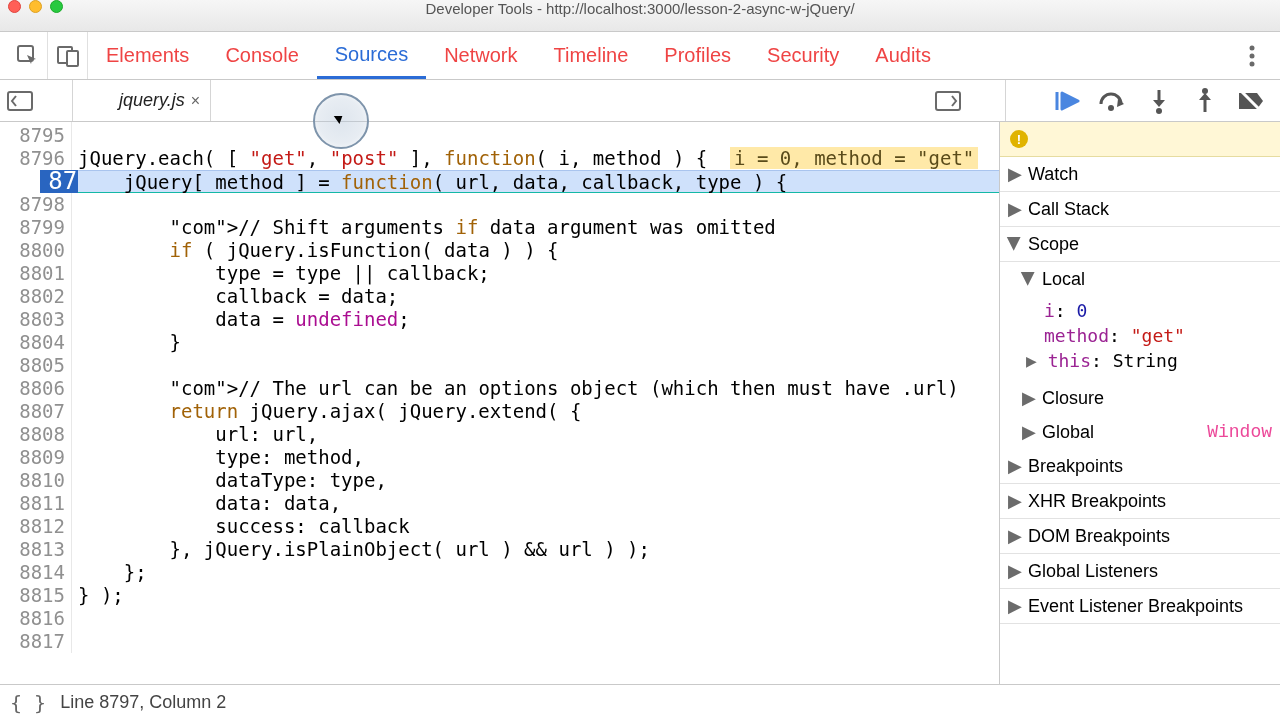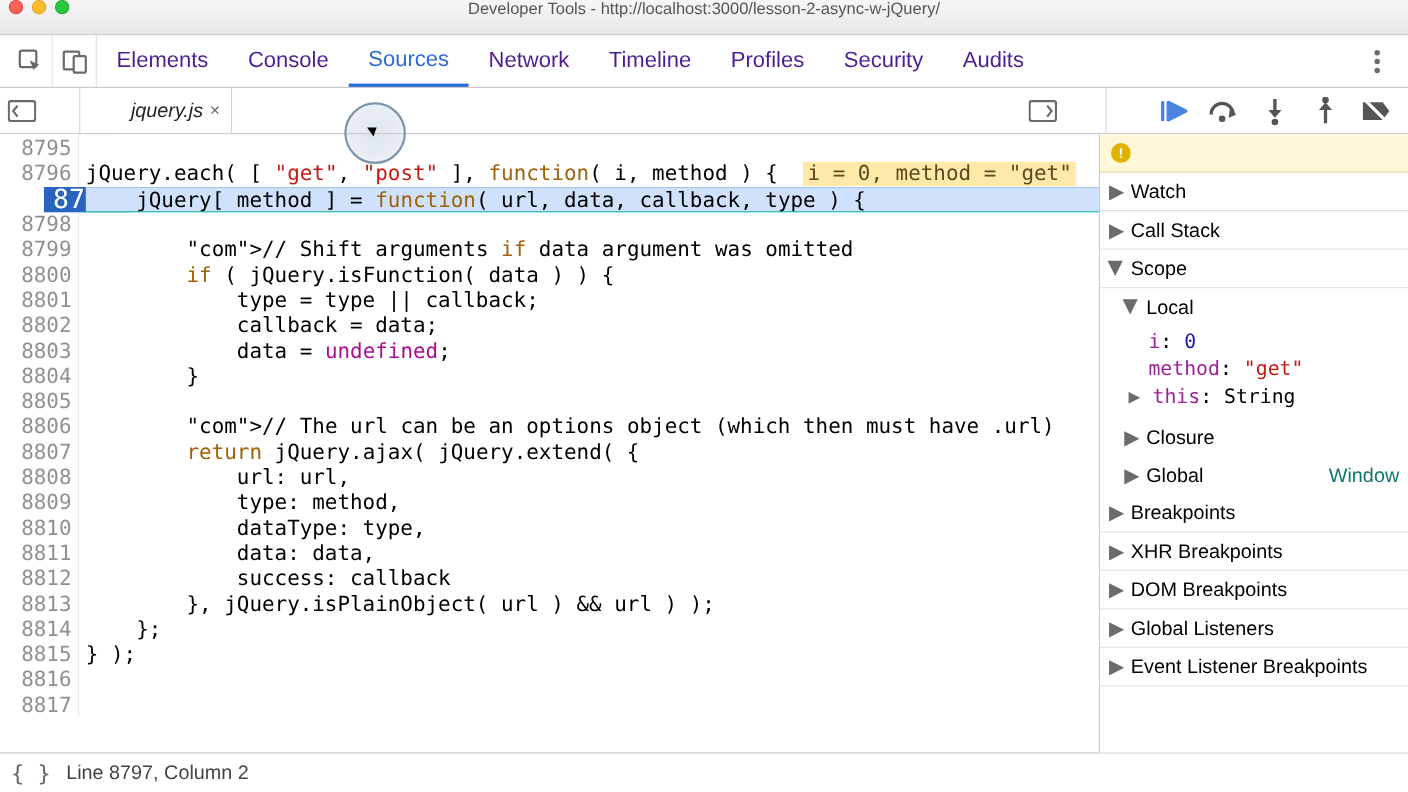--- a/index.html
+++ b/index.html
@@ -8,21 +8,21 @@
 .titlebar { height: 32px; background: linear-gradient(#f6f6f6,#e8e8e8); border-bottom: 1px solid #c9c9c9; display: flex; align-items: flex-start; padding-left: 8px; position: relative; }
 .traffic { display: flex; gap: 8px; }
 .dot { width: 13px; height: 13px; border-radius: 50%; }
 .dot.red { background: #ff5f57; border: 1px solid #e0443e; }
 .dot.yellow { background: #ffbd2e; border: 1px solid #dea123; }
 .dot.green { background: #28c940; border: 1px solid #1aab29; }
 .title { position: absolute; left: 0; right: 0; text-align: center; font-size: 15px; color: #555; pointer-events: none; }
 
 .tabs { height: 48px; border-bottom: 1px solid #c9c9c9; display: flex; align-items: stretch; padding: 0 8px; }
 .inspect-btn, .dock-btn { width: 40px; display: flex; align-items: center; justify-content: center; border-right: 1px solid #e0e0e0; }
-.tab { padding: 0 18px; display: flex; align-items: center; font-size: 20px; color: #4c1d95; cursor: pointer; }
+.tab { padding: 0 18px; display: flex; align-items: center; font-size: 20px; color: #ef4444; cursor: pointer; }
 .tab.active { color: #2b6cd6; border-bottom: 3px solid #2b6cd6; }
 .tabs .spacer { flex: 1; }
 .menu-btn { width: 40px; display: flex; align-items: center; justify-content: center; }
 
 .toolbar { height: 42px; border-bottom: 1px solid #c9c9c9; display: flex; align-items: center; gap: 32px; }
 .tb-divider { width:1px; height:100%; background:#d5d5d5; }
 .navigator-toggle { width: 40px; display: flex; align-items: center; justify-content: center; }
 .file-tab { height: 100%; padding: 0 10px 0 14px; display: flex; align-items: center; gap: 6px; font-style: italic; font-size: 18px; color: #222; border-right: 1px solid #d5d5d5; background: #fff; }
 .file-tab .close { font-style: normal; font-size: 16px; color: #666; cursor: pointer; }
 .toolbar .spacer { flex: 1; }
@@ -49,21 +49,21 @@
 .banner .warn { width: 18px; height: 18px; border-radius: 50%; background: #e0b300; color: #fff; display: inline-flex; align-items: center; justify-content: center; font-size: 13px; font-weight: 900; }
 .sect { border-bottom: 1px solid #e2e2e2; padding: 6px 8px; display: flex; align-items: center; gap: 6px; cursor: pointer; }
 .sect .tw { width: 14px; display: inline-block; text-align: center; color: #6b6b6b; transform: rotate(0); }
 .sect .tw.open { transform: rotate(90deg); }
 .sect.sub { padding-left: 22px; border-bottom: none; }
 .scope-body { padding: 2px 8px 8px 8px; font-family: Menlo, monospace; font-size: 18px; }
 .scope-row { padding: 2px 0 2px 36px; }
 .scope-row .k { color: #9b2393; }
 .scope-row .v { color: #1a1aa6; }
 .scope-row .vs { color: #c41a16; }
-.global-extra { margin-left: auto; color: #0f766e; font-family: Liberation Sans, sans-serif; }
+.global-extra { margin-left: auto; color: #ec4899; font-family: Liberation Mono, monospace; }
 
 .statusbar { height: 36px; border-top: 1px solid #c9c9c9; display: flex; align-items: center; padding: 0 10px; gap: 14px; font-size: 18px; color: #444; }
 .braces { font-family: Menlo, monospace; font-size: 20px; color: #666; }
 
 .cursor-ring { position: absolute; width: 56px; height: 56px; border-radius: 50%; background: radial-gradient(circle,#b8c8da77 0%,#b8c8da55 60%,#b8c8da00 100%); border: 2px solid #7e94ab; display:flex; align-items:center; justify-content:center; pointer-events:none; }
 .cursor-ring::after { content: ''; width: 0; height: 0; border-left: 7px solid #000; border-top: 5px solid transparent; border-bottom: 5px solid transparent; transform: rotate(-35deg); position: relative; top:-3px; left:-2px;}
 
 svg { display: block; }
 </style>
 </head>

